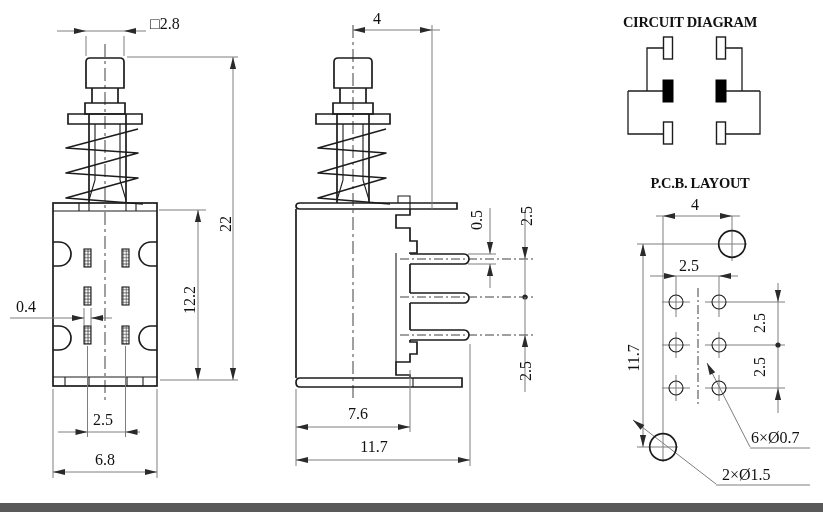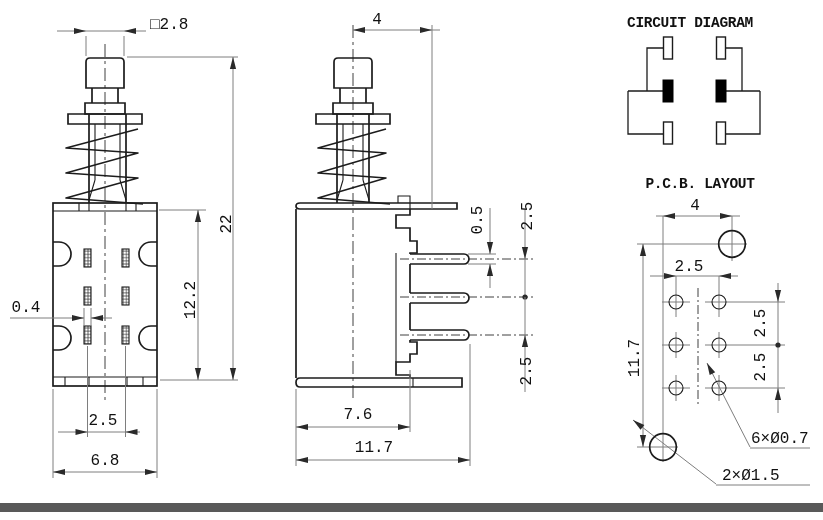--- a/index.html
+++ b/index.html
@@ -1,17 +1,17 @@
 <!DOCTYPE html>
 <html><head>
 <meta charset="utf-8">
 <style>
   html,body{margin:0;padding:0;background:#ffffff;}
   .stage{position:relative;width:823px;height:520px;background:#ffffff;overflow:hidden;
-         font-family:Liberation Mono, monospace;}
+         font-family:Liberation Serif, serif;}
   svg text{white-space:pre;}
   .ol{stroke:#1c1c1c;stroke-width:1.7;fill:none;stroke-linejoin:miter;stroke-linecap:butt;}
   .om{stroke:#1c1c1c;stroke-width:1.1;fill:none;}
   .spring{stroke:#1c1c1c;stroke-width:1.5;fill:none;stroke-linejoin:round;}
   .dim{stroke:#7e7e7e;stroke-width:1;fill:none;}
   .cl{stroke:#2a2a2a;stroke-width:0.9;fill:none;stroke-dasharray:13 4 3 4;}
   .cl2{stroke:#2a2a2a;stroke-width:0.9;fill:none;stroke-dasharray:9 3 2 3;}
   .dt{font-size:16px;fill:#111111;}
   .tt{font-size:14.5px;font-weight:bold;fill:#111111;letter-spacing:-0.3px;}
   .arr{fill:#2a2a2a;stroke:none;}

